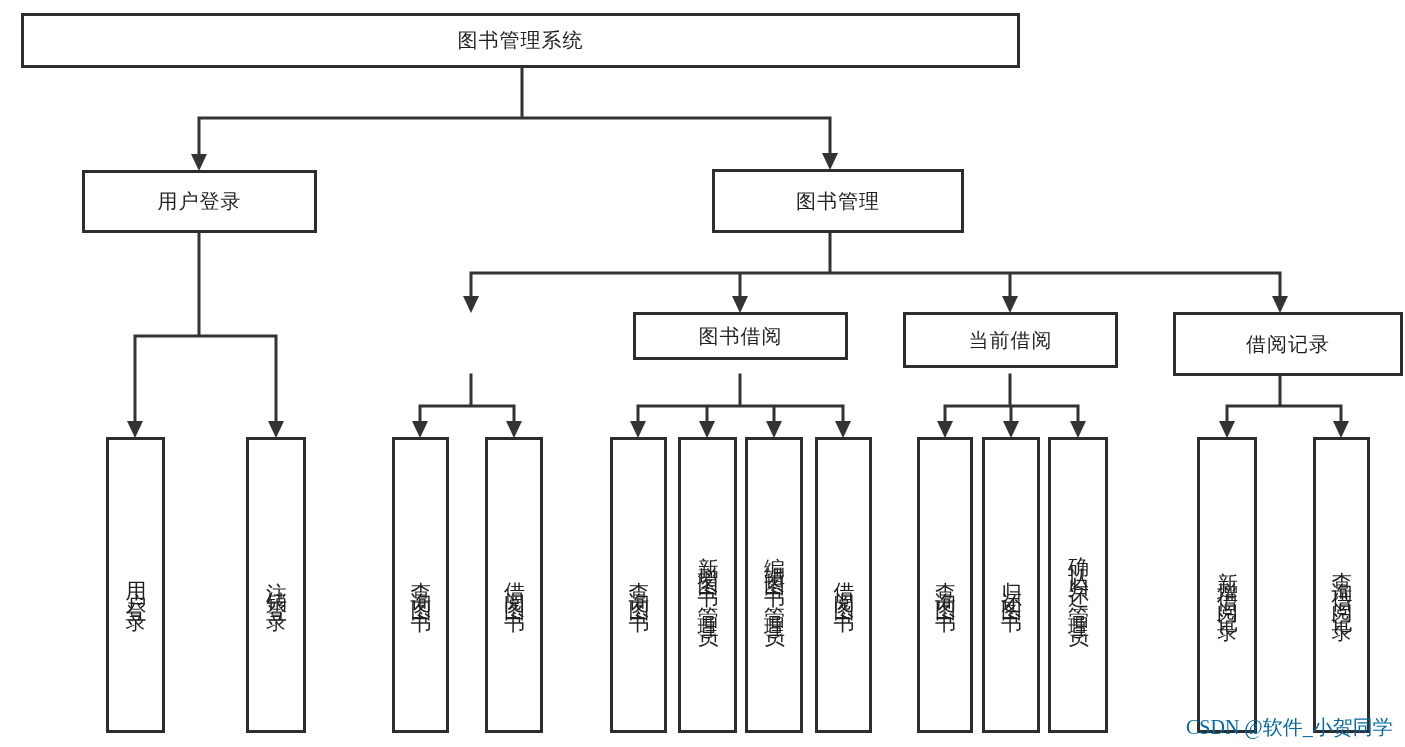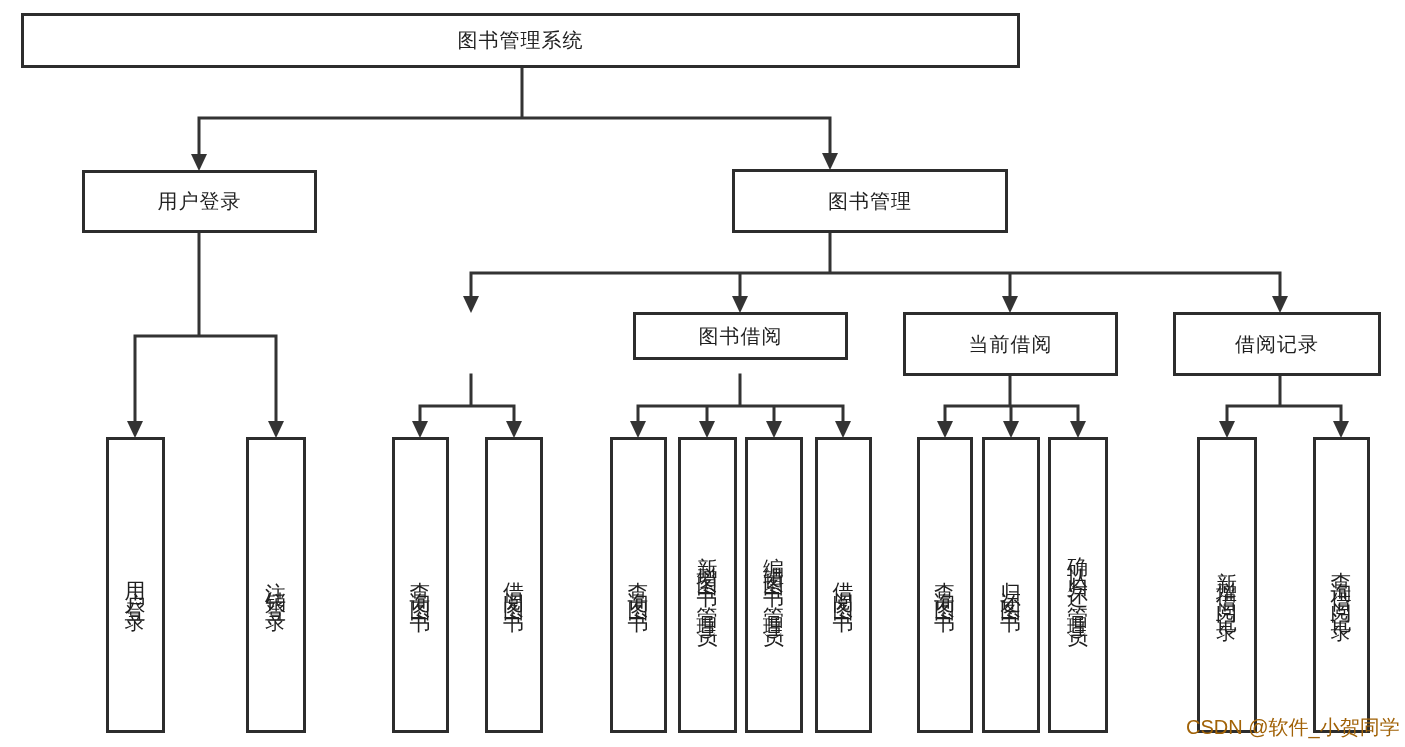--- a/index.html
+++ b/index.html
@@ -1,21 +1,21 @@
 <!DOCTYPE html>
 <html><head>
 <meta charset="utf-8">
 <style>
   html,body { margin:0; padding:0; background:#ffffff; }
   .canvas {
     position:relative;
     width:1405px; height:747px;
     background:#ffffff;
     overflow:hidden;
-    font-family:Liberation Sans, sans-serif;
+    font-family:Liberation Serif, serif;
   }
   .connectors {
     position:absolute; left:0; top:0; width:1405px; height:747px;
     pointer-events:none;
   }
   .box {
     position:absolute;
     box-sizing:border-box;
     border:3px solid #2d2d2d;
     background:#ffffff;
@@ -34,21 +34,21 @@
     text-orientation:mixed;
     font-size:21px;
     letter-spacing:10px;
     line-height:1;
     color:#1f1f1f;
   }
   .watermark {
     position:absolute;
     left:1186px; top:714px;
     font-size:20px;
-    color:#a16207;
+    color:#0369a1;
     white-space:nowrap;
     z-index:5;
   }
 </style>
 </head>
 <body>
 
 <div class="canvas">
 
   <svg class="connectors" width="1405" height="747" viewBox="0 0 1405 747" xmlns="http://www.w3.org/2000/svg">
@@ -83,31 +83,31 @@
     </g>
   </svg>
 
   <div class="box" style="left:21px;top:13px;width:999px;height:55px">
     <span class="hlabel">图书管理系统</span>
   </div>
 
   <div class="box" style="left:82px;top:170px;width:235px;height:63px">
     <span class="hlabel">用户登录</span>
   </div>
-  <div class="box" style="left:732px;top:169px;width:276px;height:64px">
+  <div class="box" style="left:712px;top:169px;width:252px;height:64px">
     <span class="hlabel">图书管理</span>
   </div>
 
   <div class="box" style="left:633px;top:312px;width:215px;height:48px">
     <span class="hlabel">图书借阅</span>
   </div>
-  <div class="box" style="left:903px;top:312px;width:215px;height:64px">
+  <div class="box" style="left:903px;top:312px;width:215px;height:56px">
     <span class="hlabel">当前借阅</span>
   </div>
-  <div class="box" style="left:1173px;top:312px;width:208px;height:64px">
+  <div class="box" style="left:1173px;top:312px;width:230px;height:64px">
     <span class="hlabel">借阅记录</span>
   </div>
 
   <div class="box" style="left:106px;top:437px;width:59px;height:296px">
     <span class="vlabel">用户登录</span>
   </div>
   <div class="box" style="left:246px;top:437px;width:60px;height:296px">
     <span class="vlabel">注销登录</span>
   </div>
 

